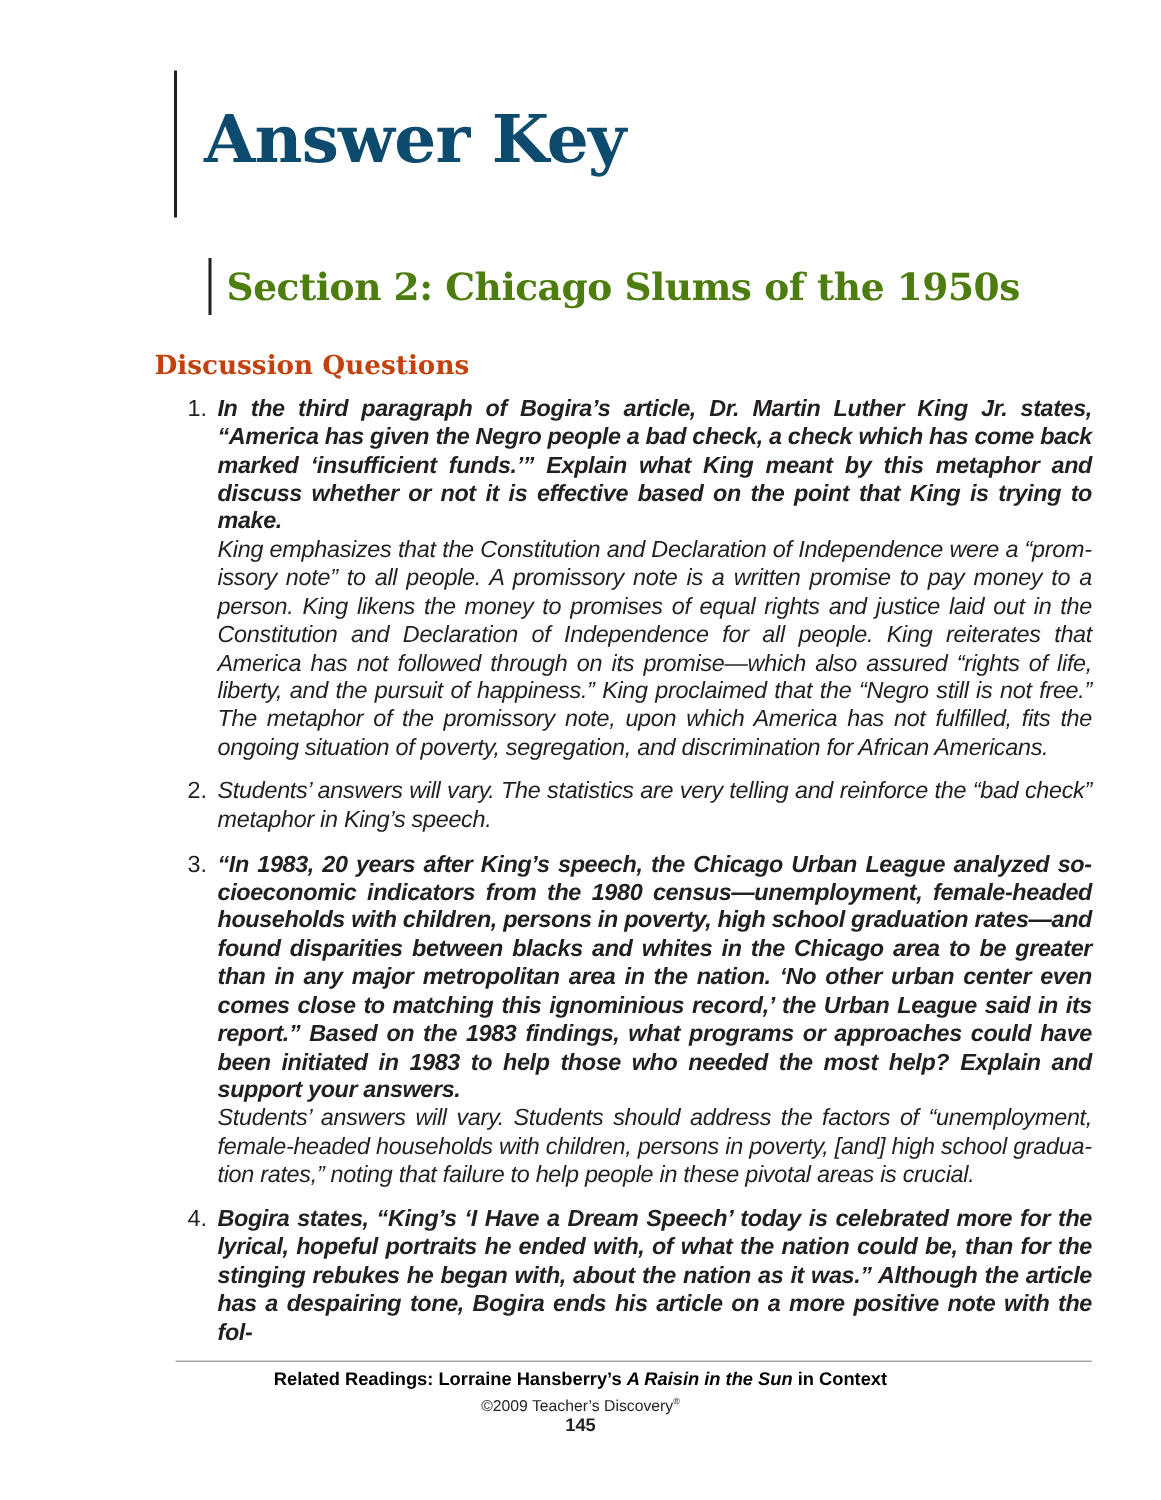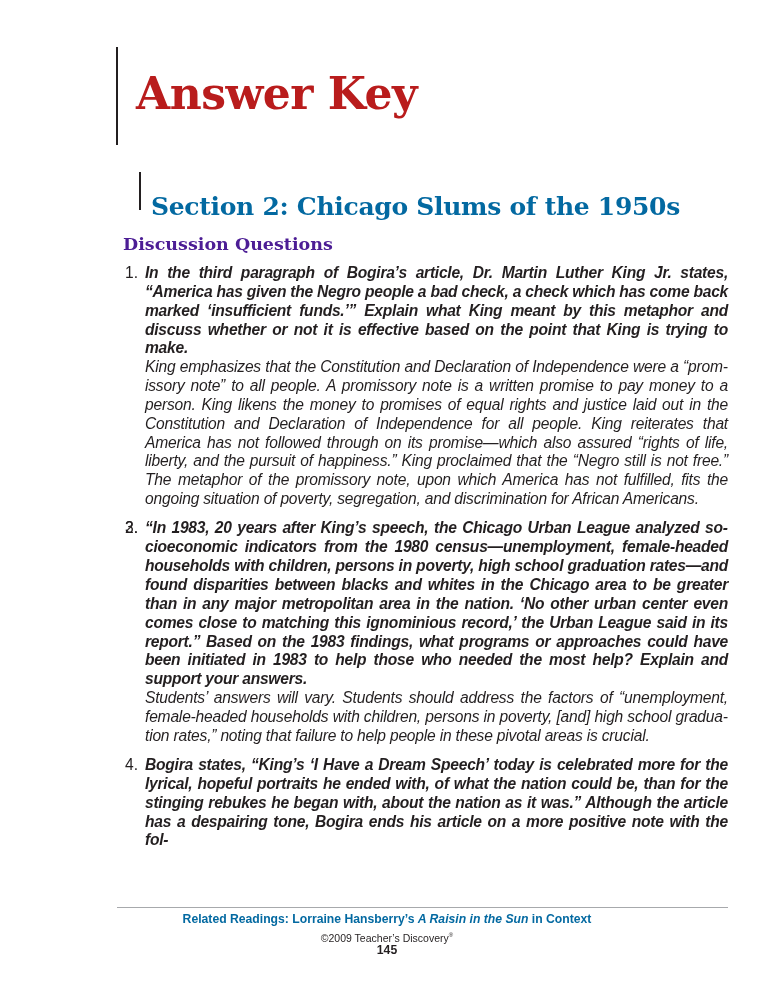--- a/index.html
+++ b/index.html
@@ -26,54 +26,54 @@
   .page-title {
     position: absolute;
     left: 136px;
     top: 66px;
     margin: 0;
     font-family: "DejaVu Serif", serif;
     font-weight: bold;
     font-size: 44px;
     line-height: 56px;
     letter-spacing: -0.5px;
-    color: #b91c1c;
+    color: #0c4a6e;
     white-space: nowrap;
   }
   .section-bar {
     position: absolute;
     left: 139px;
     top: 172px;
     width: 1.5px;
     height: 38px;
     background: #231f20;
   }
   .section-title {
     position: absolute;
     left: 151px;
-    top: 190px;
+    top: 175px;
     margin: 0;
     font-family: "DejaVu Serif", serif;
     font-weight: bold;
     font-size: 25px;
     line-height: 34px;
     letter-spacing: -0.3px;
-    color: #0369a1;
+    color: #4d7c0f;
     white-space: nowrap;
   }
   .subsection-title {
     position: absolute;
-    left: 123px;
+    left: 103px;
     top: 231px;
     margin: 0;
     font-family: "DejaVu Serif", serif;
     font-weight: bold;
     font-size: 17.5px;
     line-height: 26px;
-    color: #4c1d95;
+    color: #c2410c;
     white-space: nowrap;
   }
   .questions {
     position: absolute;
     left: 117px;
     top: 264px;
     width: 611px;
     margin: 0;
     padding: 0;
     list-style: none;
@@ -115,21 +115,21 @@
   }
   .footer-series {
     position: absolute;
     left: 0;
     width: 774px;
     top: 911px;
     text-align: center;
     font-weight: bold;
     font-size: 12.2px;
     line-height: 16px;
-    color: #0369a1;
+    color: #000000;
   }
   .footer-series em {
     font-style: italic;
   }
   .footer-copyright {
     position: absolute;
     left: 0;
     width: 774px;
     top: 928px;
     text-align: center;
@@ -164,20 +164,21 @@
 <h3 class="subsection-title">Discussion Questions</h3>
 
 <ol class="questions">
   <li class="q-item">
     <span class="q-num">1.</span>
     <span class="q-text">In the third paragraph of Bogira’s article, Dr. Martin Luther King Jr. states, “Ameri­ca has given the Negro people a bad check, a check which has come back marked ‘insufficient funds.’” Explain what King meant by this metaphor and discuss wheth­er or not it is effective based on the point that King is trying to make.</span>
     <span class="q-answer">King emphasizes that the Constitution and Declaration of Independence were a “prom­issory note” to all people. A promissory note is a written promise to pay money to a per­son. King likens the money to promises of equal rights and justice laid out in the Consti­tution and Declaration of Independence for all people. King reiterates that America has not followed through on its promise—which also assured “rights of life, liberty, and the pursuit of happiness.” King proclaimed that the “Negro still is not free.” The metaphor of the promissory note, upon which America has not fulfilled, fits the ongoing situation of poverty, segregation, and discrimination for African Americans.</span>
   </li>
   <li class="q-item">
     <span class="q-num">2.</span>
+    <span class="q-answer">Students’ answers will vary. The statistics are very telling and reinforce the “bad check” metaphor in King’s speech.</span>
   </li>
   <li class="q-item">
     <span class="q-num">3.</span>
     <span class="q-text">“In 1983, 20 years after King’s speech, the Chicago Urban League analyzed so­cioeconomic indicators from the 1980 census—unemployment, female-headed households with children, persons in poverty, high school graduation rates—and found disparities between blacks and whites in the Chicago area to be greater than in any major metropolitan area in the nation. ‘No other urban center even comes close to matching this ignominious record,’ the Urban League said in its report.” Based on the 1983 findings, what programs or approaches could have been initi­ated in 1983 to help those who needed the most help? Explain and support your answers.</span>
     <span class="q-answer">Students’ answers will vary. Students should address the factors of “unemployment, female-headed households with children, persons in poverty, [and] high school gradua­tion rates,” noting that failure to help people in these pivotal areas is crucial.</span>
   </li>
   <li class="q-item">
     <span class="q-num">4.</span>
     <span class="q-text">Bogira states, “King’s ‘I Have a Dream Speech’ today is celebrated more for the lyrical, hopeful portraits he ended with, of what the nation could be, than for the stinging rebukes he began with, about the nation as it was.” Although the article has a despairing tone, Bogira ends his article on a more positive note with the fol-</span>
   </li>

